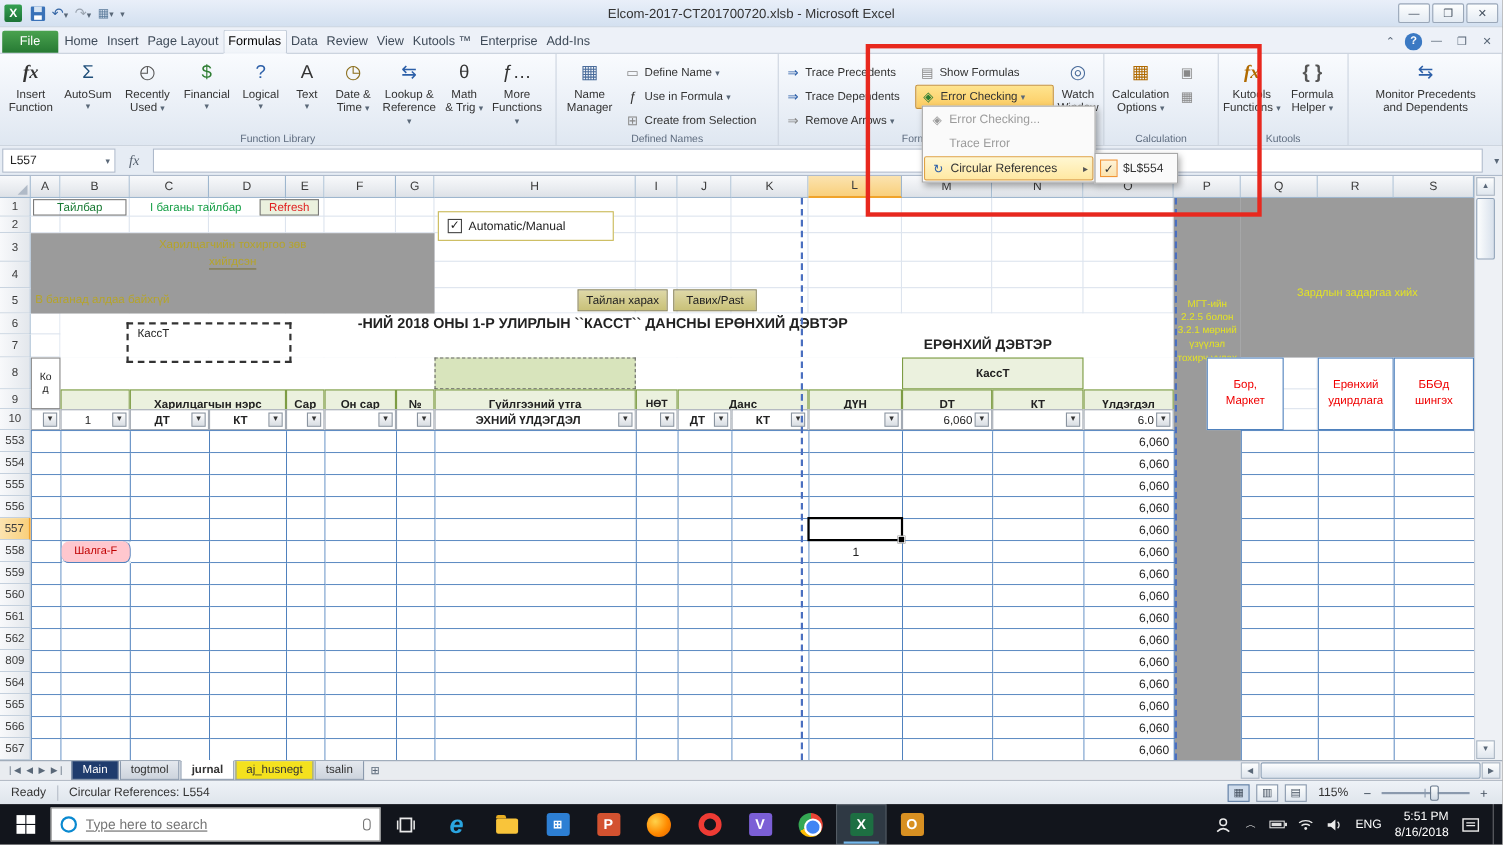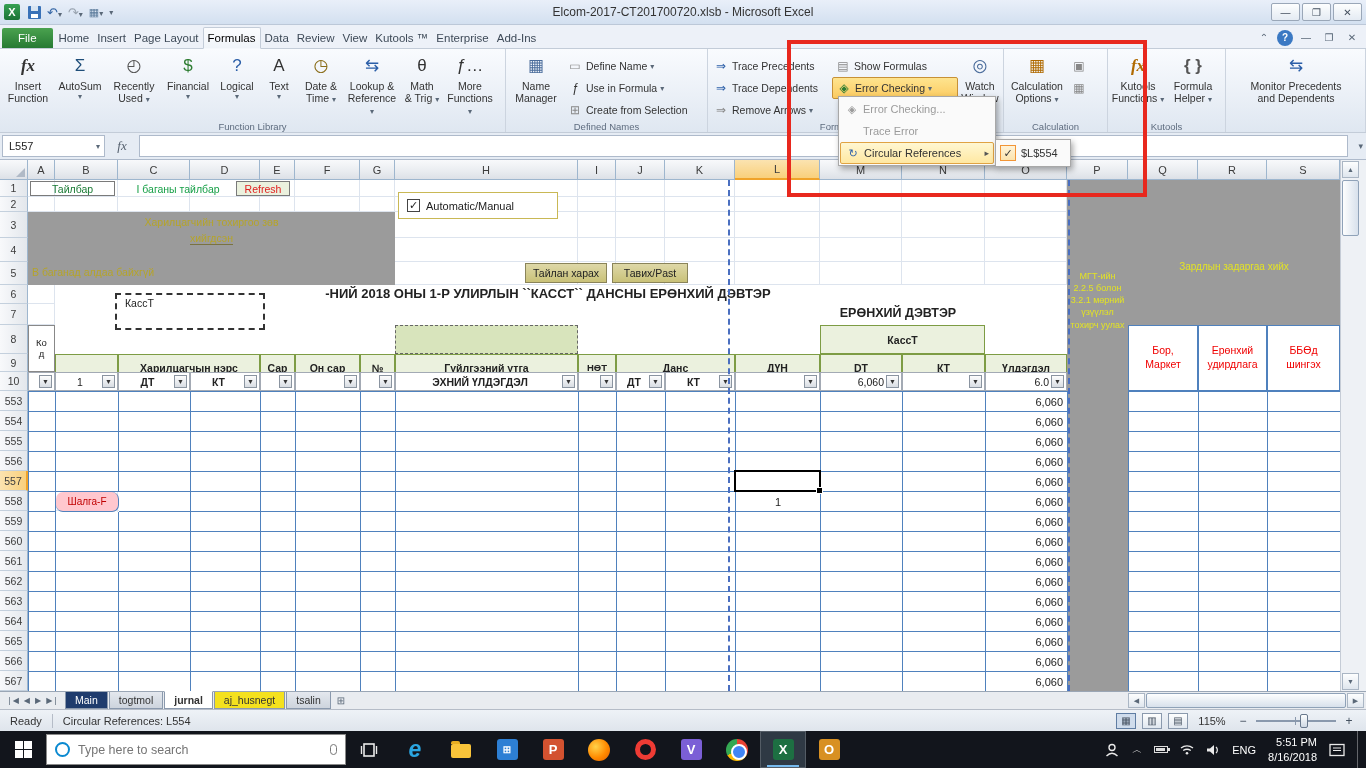--- a/index.html
+++ b/index.html
@@ -401,21 +401,21 @@
         <div class="row-h" style="height: 20px;">553</div>
         <div class="row-h" style="height: 20px;">554</div>
         <div class="row-h" style="height: 20px;">555</div>
         <div class="row-h" style="height: 20px;">556</div>
         <div class="row-h selhdr" style="height: 20px;">557</div>
         <div class="row-h" style="height: 20px;">558</div>
         <div class="row-h" style="height: 20px;">559</div>
         <div class="row-h" style="height: 20px;">560</div>
         <div class="row-h" style="height: 20px;">561</div>
         <div class="row-h" style="height: 20px;">562</div>
-        <div class="row-h" style="height: 20px;">563</div>
+        <div class="row-h" style="height: 20px;">809</div>
         <div class="row-h" style="height: 20px;">564</div>
         <div class="row-h" style="height: 20px;">565</div>
         <div class="row-h" style="height: 20px;">566</div>
         <div class="row-h" style="height: 20px;">567</div>
       </div>
     <div class="sheet-body" id="sheetBody">
       <div id="gridlines">
           <div class="vline" style="left: 26px;"></div>
           <div class="vline" style="left: 89px;"></div>
           <div class="vline" style="left: 161px;"></div>
@@ -565,21 +565,21 @@
           <span class="fbtn">▼</span>
         </div>
       <div class="f10" style="left:874px;width:83px">
           <span class="fbtn">▼</span>
         </div>
       <div class="f10" style="left:957px;width:82px">
           <span class="fnum">6.0</span>
           <span class="fbtn">▼</span>
         </div>
 
-      <div class="qsh" style="left:1100px;width:70px">
+      <div class="qsh" style="left:1069px;width:70px">
         <span>Бор,</span>
           <span>Маркет</span>
       </div>
       <div class="qsh" style="left:1170px;width:69px">
         <span>Ерөнхий</span>
           <span>удирдлага</span>
       </div>
       <div class="qsh" style="left:1239px;width:73px">
         <span>ББӨд</span>
           <span>шингэх</span>
@@ -973,21 +973,21 @@
     <div class="startbtn">
       <span class="winlogo">
           <div></div>
           <div></div>
           <div></div>
           <div></div>
         </span>
     </div>
     <div class="searchbox">
       <span class="cortana"></span>
-      <input style="border: none; outline: none; flex: 1 1 0%; font-size: 12.5px; color: rgb(102, 102, 102); font-family: inherit;" placeholder="Type here to search">
+      <input style="border: none; outline: none; flex: 1 1 0%; font-size: 12.5px; color: rgb(102, 102, 102); font-family: inherit; text-decoration: underline;" placeholder="Type here to search">
       <span class="mic"></span>
     </div>
     <div class="tbapp">
       <svg width="18" height="16">
           <rect x="4" y="2" width="10" height="12" fill="none" stroke="#eaeaea" stroke-width="1.6"></rect>
           <path d="M1.5 4 v8" stroke="#eaeaea" stroke-width="1.4"></path>
           <path d="M16.5 4 v8" stroke="#eaeaea" stroke-width="1.4"></path>
         </svg>
     </div>
     <div class="tbapp">

